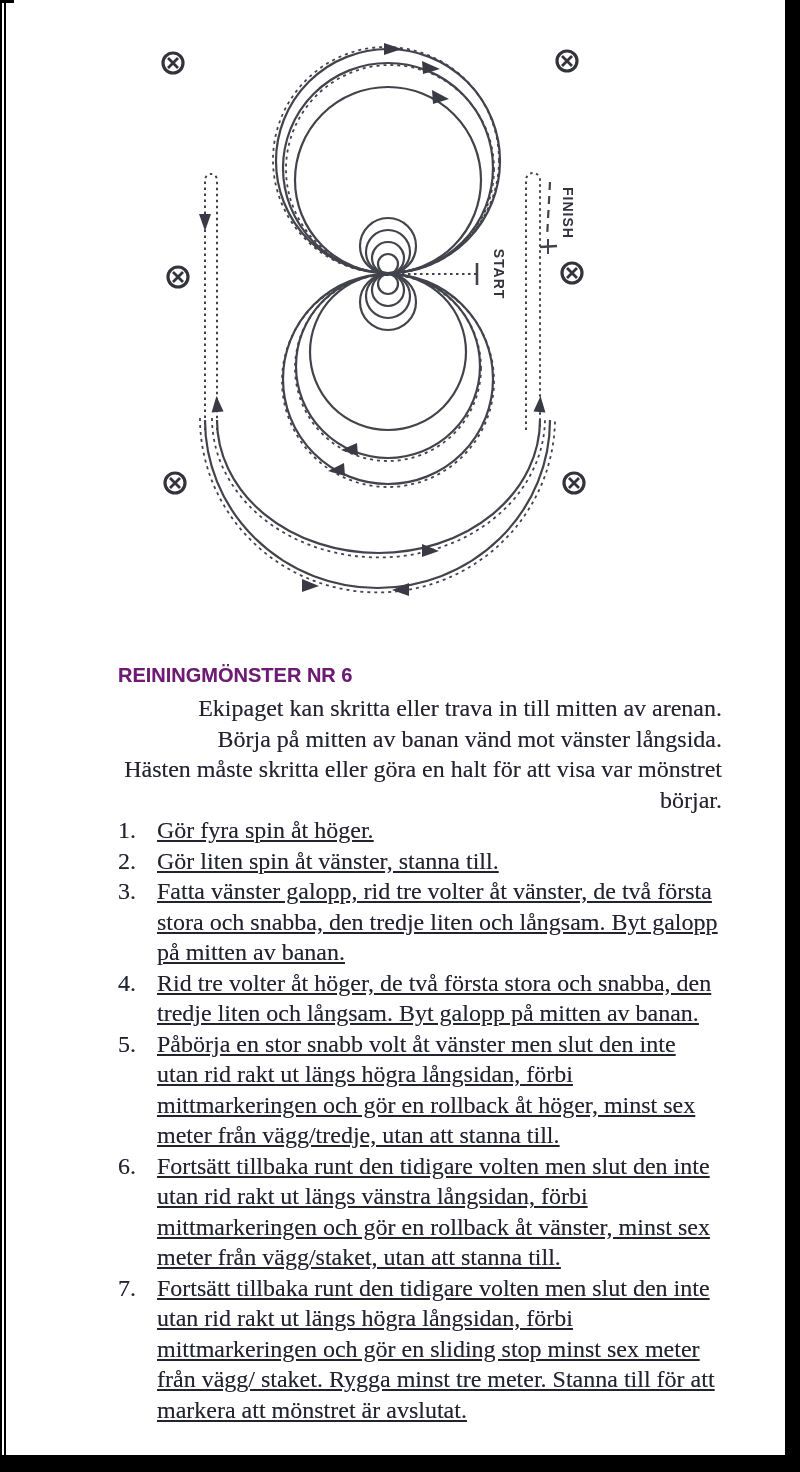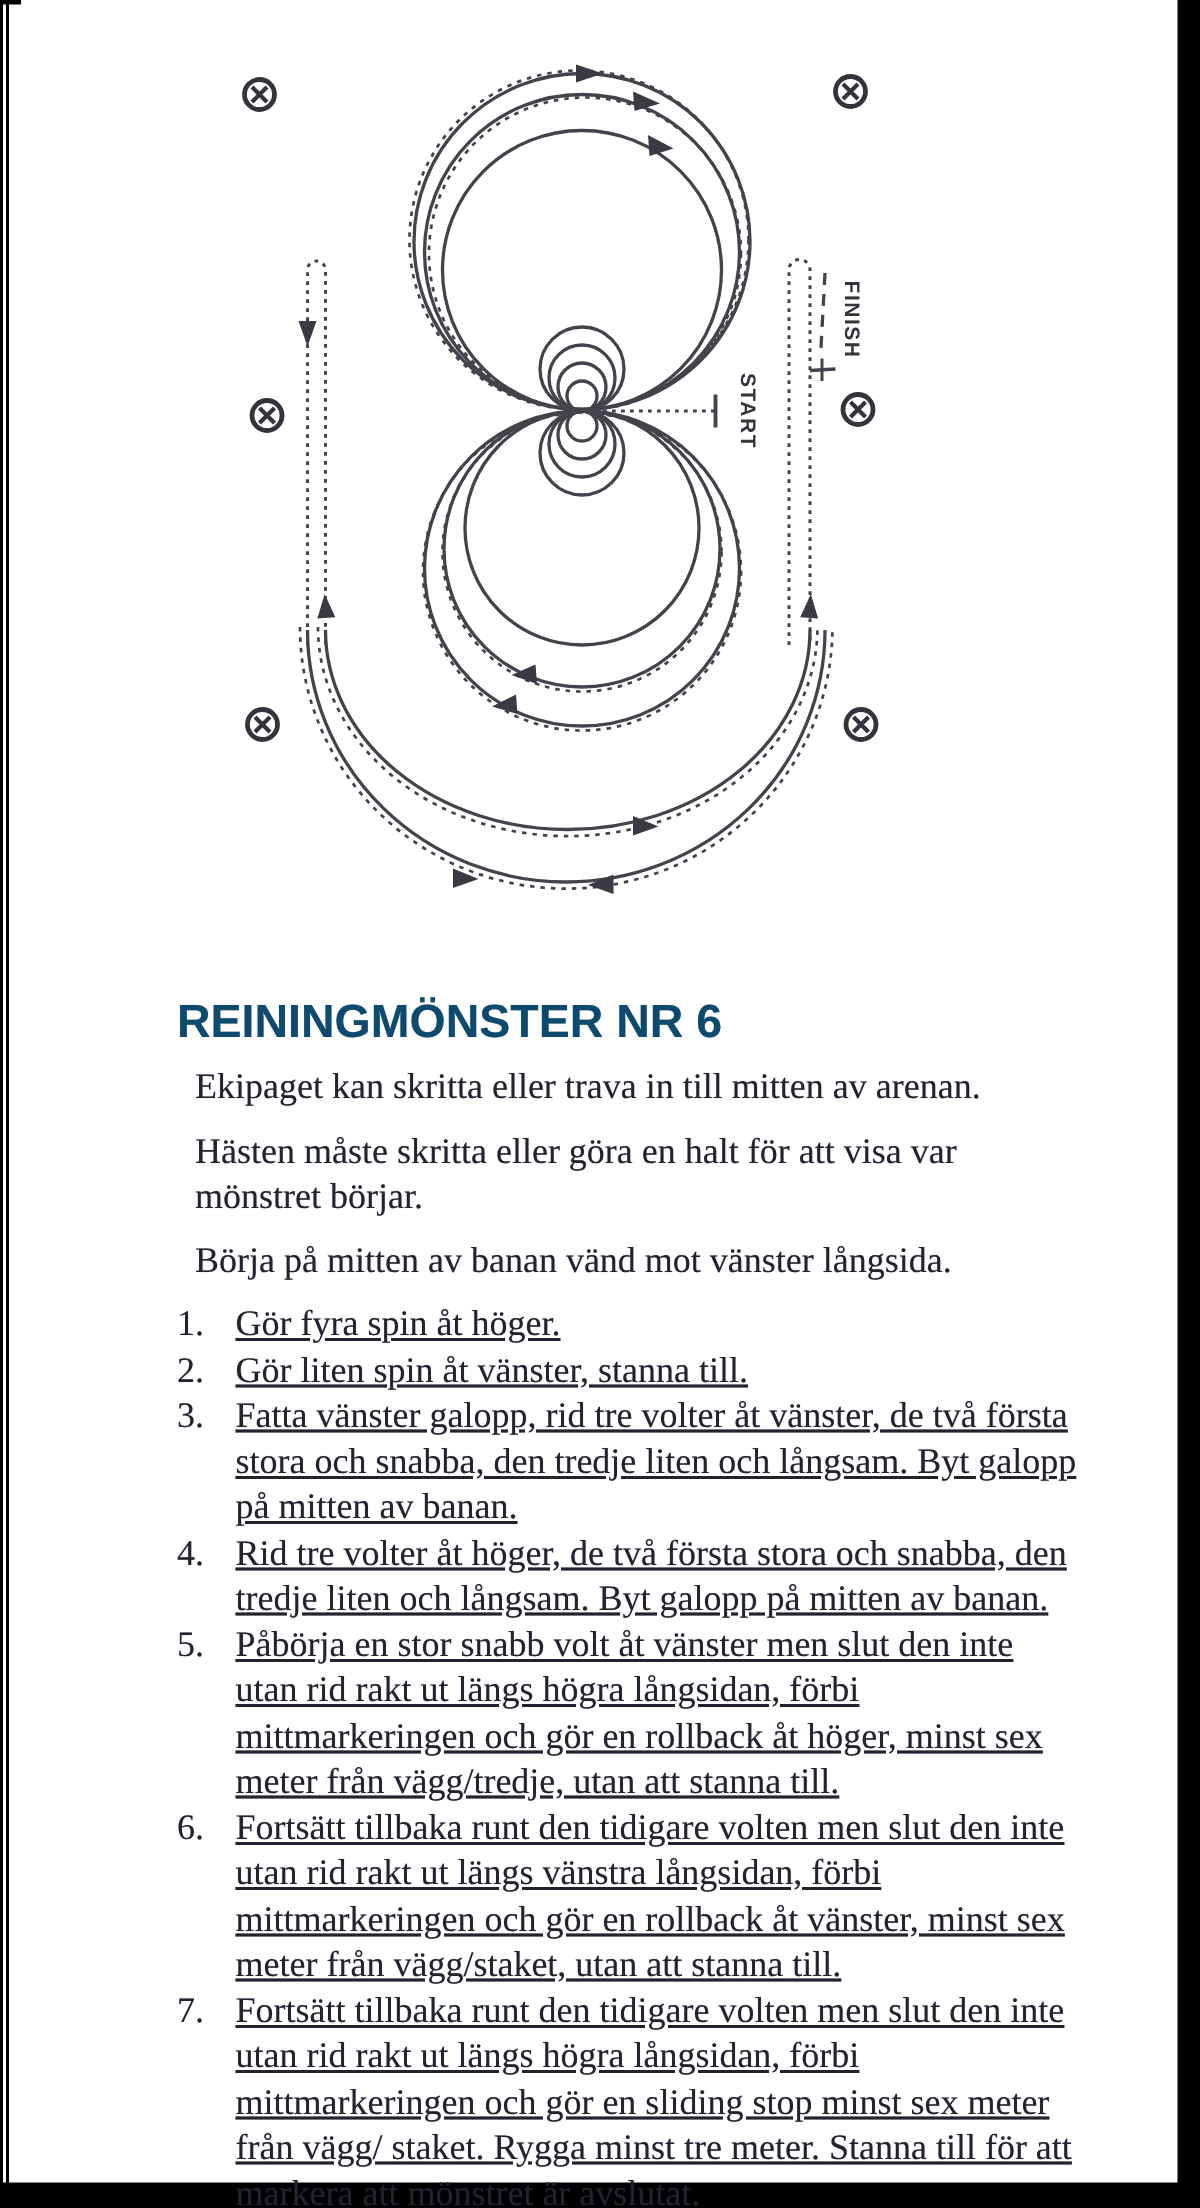--- a/index.html
+++ b/index.html
@@ -22,30 +22,31 @@
     position:absolute;left:0;top:0;width:800px;height:660px;
   }
   .content{
     position:absolute;left:118px;top:664px;width:604px;
     color:#23232e;
     text-shadow:0 0 0.6px rgba(40,40,90,0.45);
   }
   .doc-title{
     font-family:"Liberation Sans", sans-serif;
     font-weight:bold;
-    font-size:31px;
+    font-size:20px;
     letter-spacing:0px;
-    color:#0c4a6e;
+    color:#701a75;
     margin:0 0 7px 0;
     line-height:1.1;
   }
   .intro p{
-    margin:12px;
+    margin:0;
     font-size:24px;
     line-height:30.5px;
+    text-align:right;
   }
   .steps{margin:0;padding:0;list-style:none;}
   .step{
     display:flex;
     font-size:24px;
     line-height:30.5px;
   }
   .step-num{width:39px;flex-shrink:0;}
   .step-text{flex:1;text-decoration:underline;}
   svg .ink{stroke:#43434c;fill:none;}
@@ -143,22 +144,22 @@
     <text x="568" y="218" transform="rotate(90 568 213)" text-anchor="middle" font-family="Liberation Sans, sans-serif" font-size="14" font-weight="bold" letter-spacing="1">FINISH</text>
   </g>
 </svg>
 </div>
 
 <div class="content">
   <h1 class="doc-title">REININGMÖNSTER NR 6</h1>
 
   <div class="intro">
     <p>Ekipaget kan skritta eller trava in till mitten av arenan.</p>
+    <p>Börja på mitten av banan vänd mot vänster långsida.</p>
     <p>Hästen måste skritta eller göra en halt för att visa var mönstret börjar.</p>
-    <p>Börja på mitten av banan vänd mot vänster långsida.</p>
   </div>
 
   <ol class="steps">
     <li class="step">
       <span class="step-num">1.</span>
       <span class="step-text">Gör fyra spin åt höger.</span>
     </li>
     <li class="step">
       <span class="step-num">2.</span>
       <span class="step-text">Gör liten spin åt vänster, stanna till.</span>

